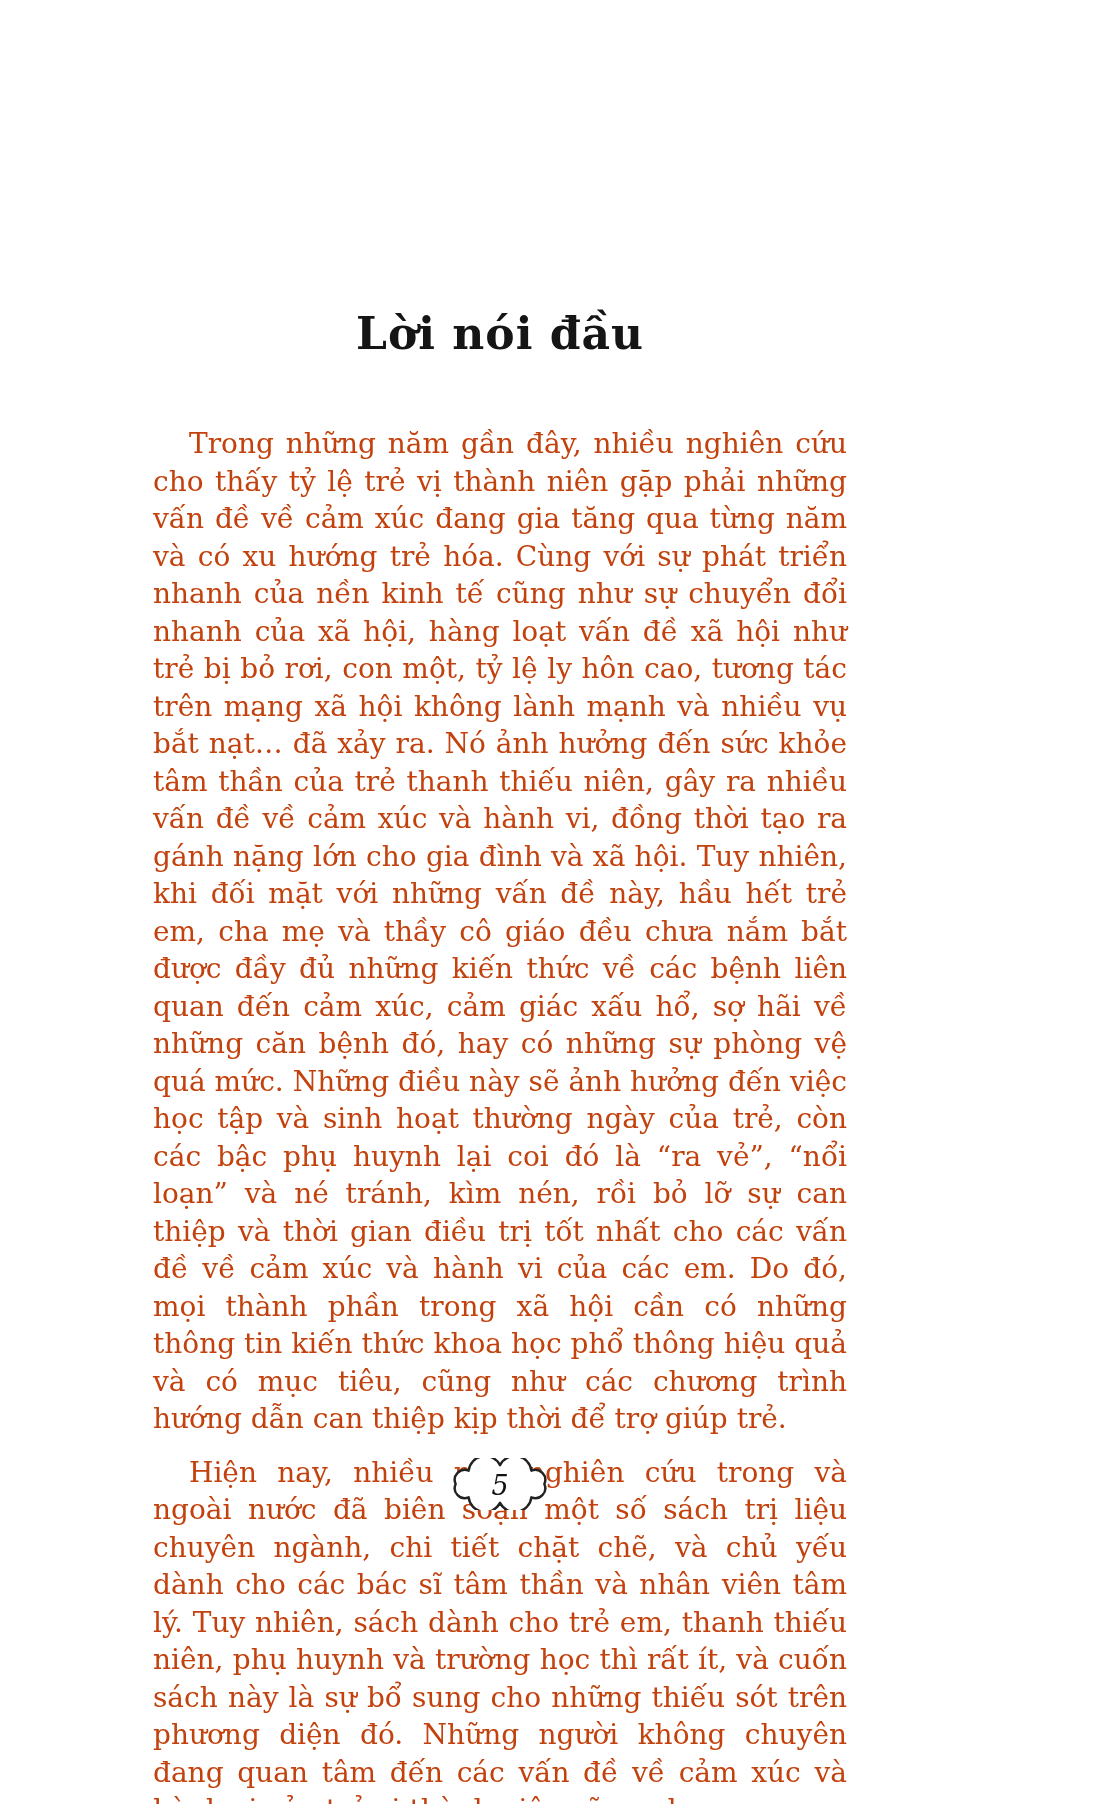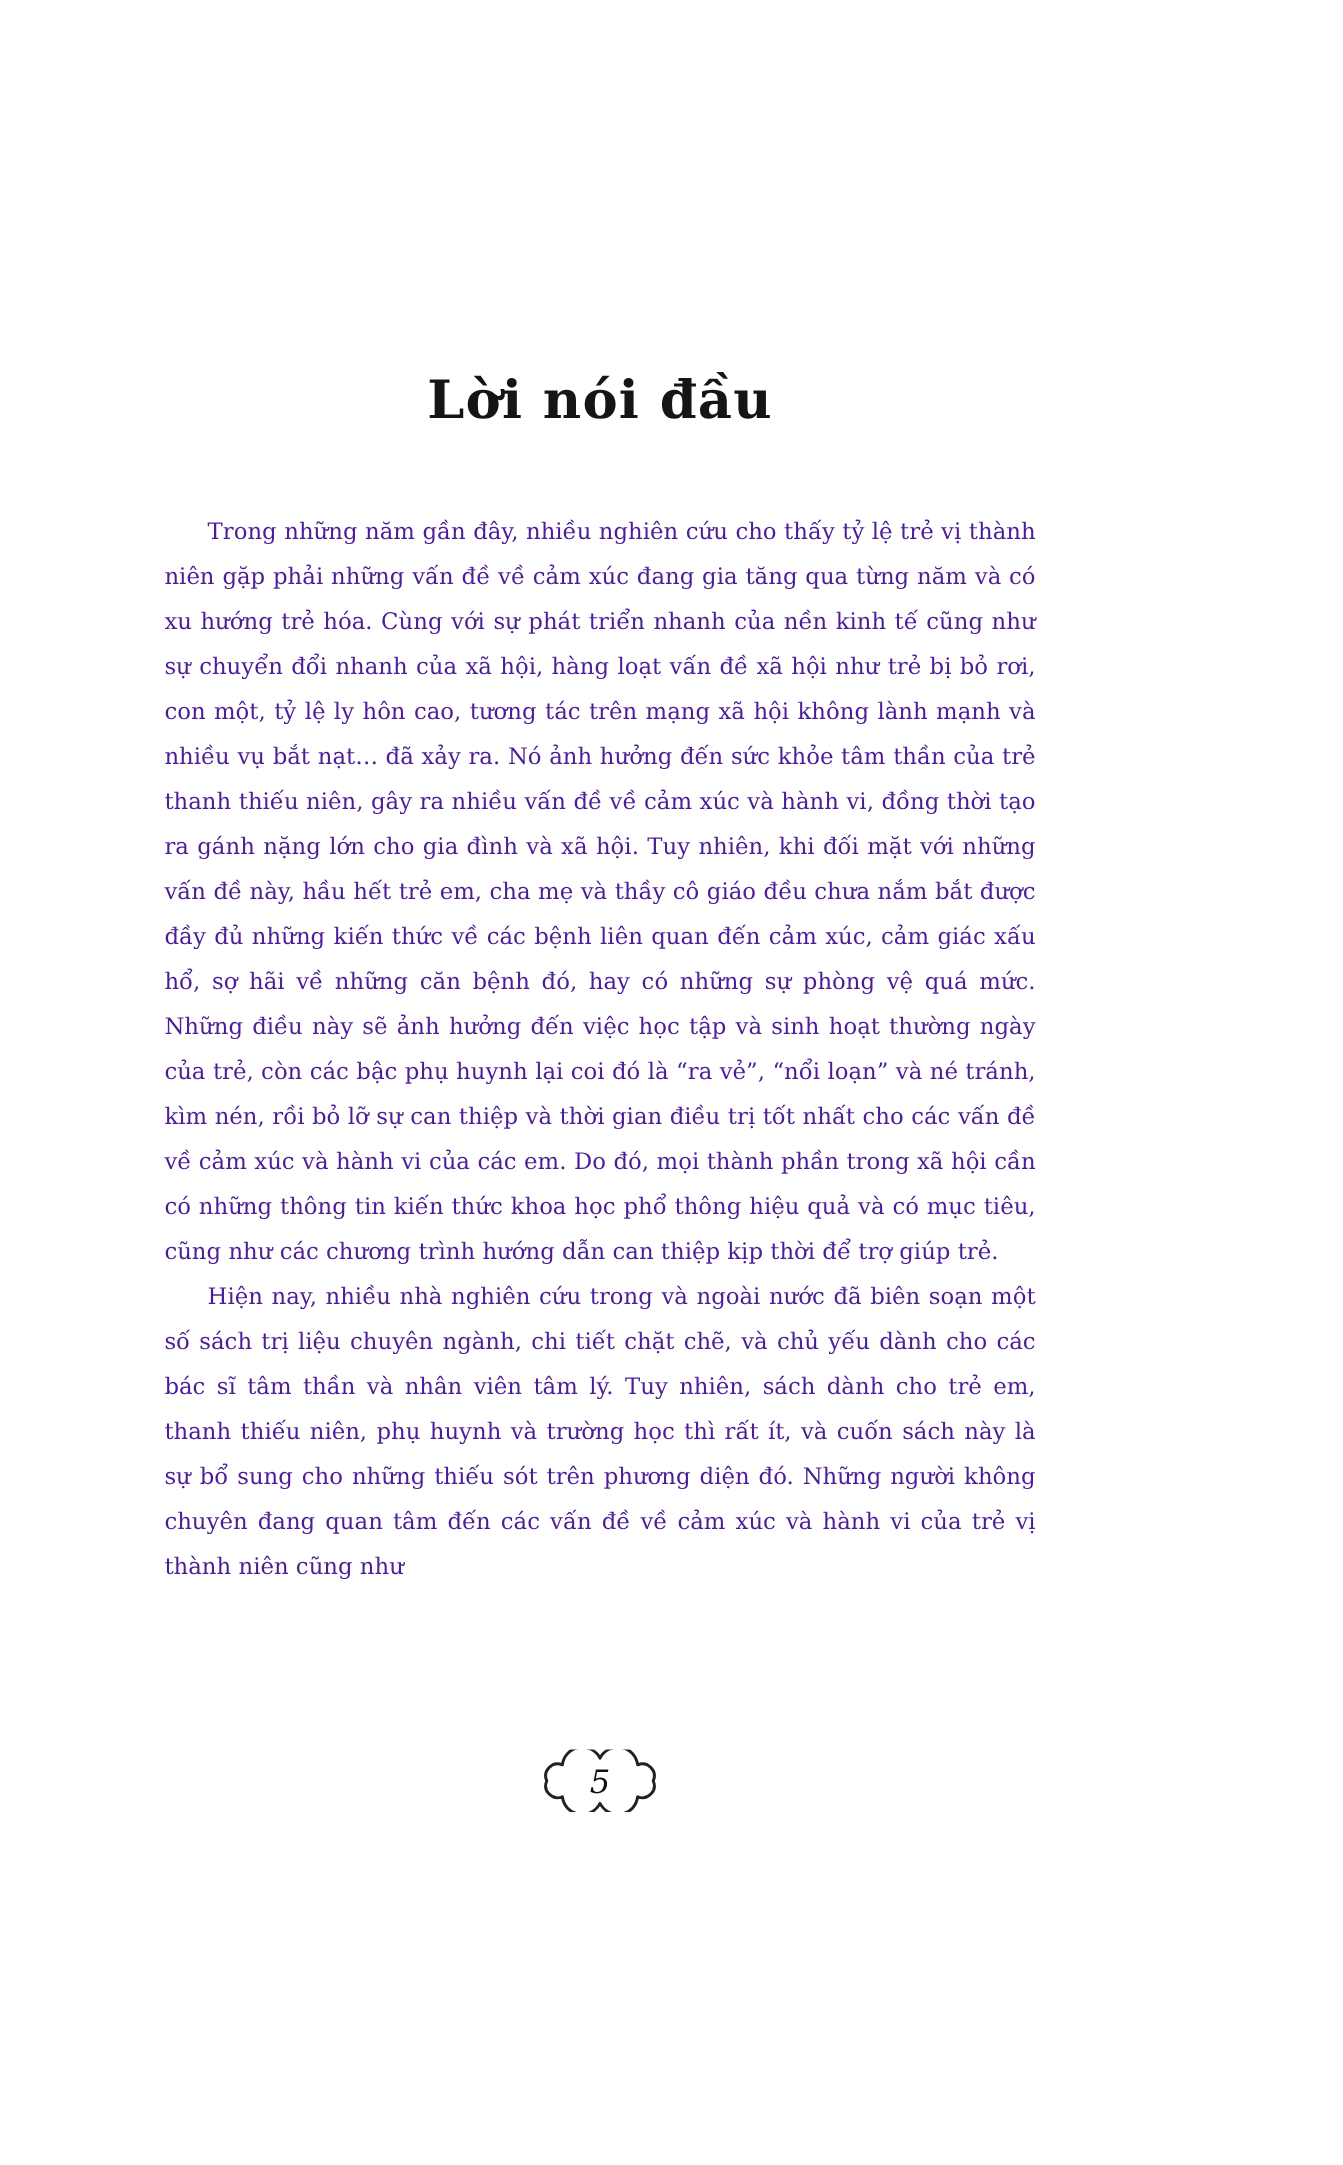--- a/index.html
+++ b/index.html
@@ -24,26 +24,26 @@
   }
   .title {
     margin: 296px 0 66px 0;
     text-align: center;
     font-size: 44px;
     font-weight: 600;
     letter-spacing: 1px;
     color: #151515;
   }
   .para {
-    margin: 0;
-    font-size: 19px;
+    margin: 16px;
+    font-size: 28px;
     line-height: 37.5px;
     text-align: justify;
     text-indent: 36px;
-    color: #4c1d95;
+    color: #c2410c;
   }
   .footer {
     position: absolute;
     left: 137px;
     top: 1458px;
     width: 726px;
     display: flex;
     justify-content: center;
   }
   .cloud-wrap {

